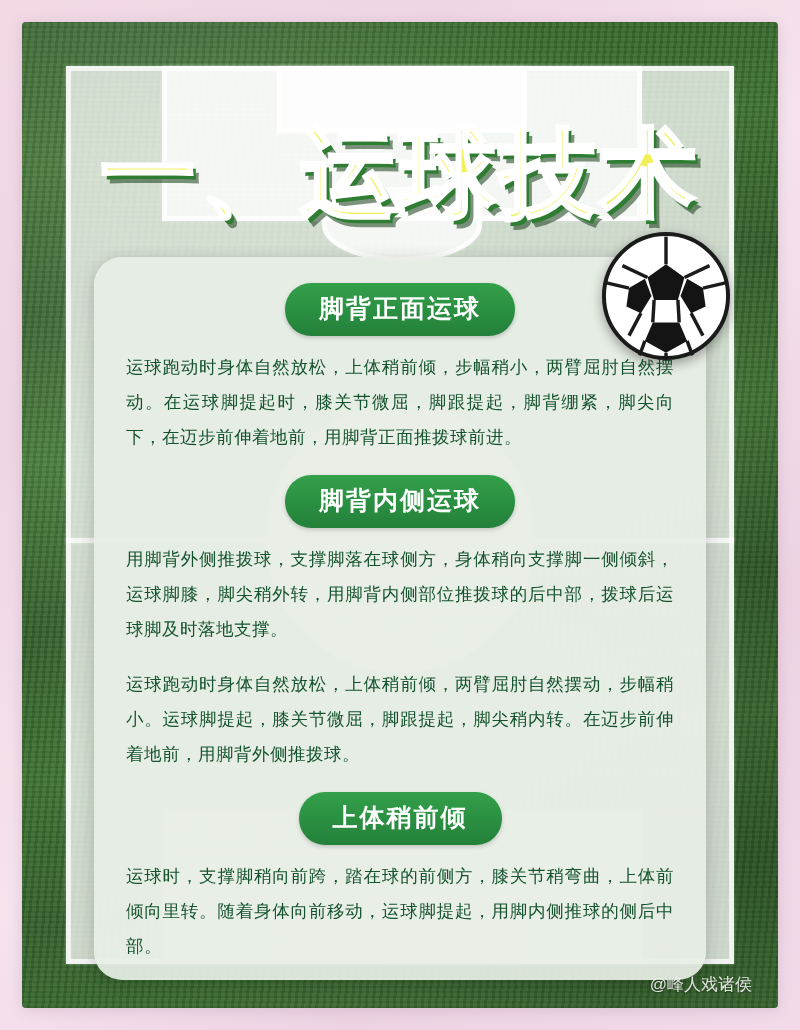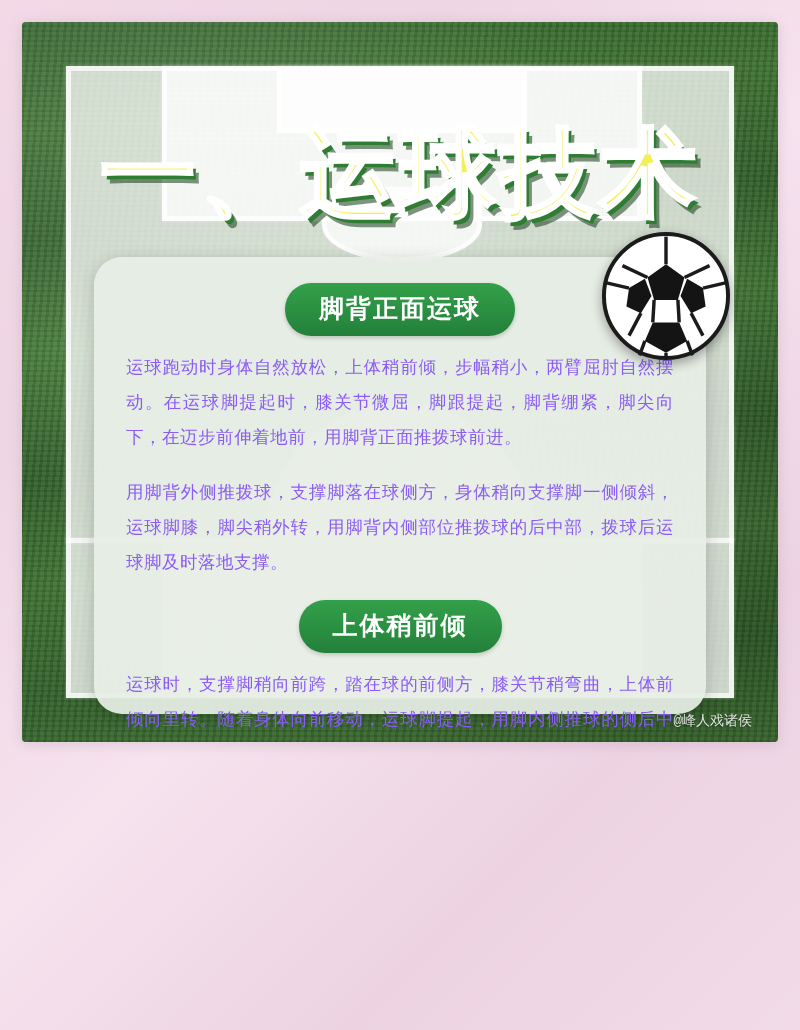--- a/index.html
+++ b/index.html
@@ -6,21 +6,21 @@
   body{
     width:800px;height:1030px;
     font-family:"Liberation Sans","DejaVu Sans",sans-serif;
     background:linear-gradient(135deg,#f3d9e6 0%,#efd6e4 25%,#f6e3ee 50%,#edd3e2 75%,#f2dbe9 100%);
     overflow:hidden;
     position:relative;
   }
   .poster{
     position:absolute;
     left:22px;top:22px;
-    width:756px;height:720px;
+    width:756px;height:986px;
     border-radius:4px;
     overflow:hidden;
     box-shadow:0 2px 14px rgba(120,80,110,.18);
   }
   
   .grass{
     position:absolute;inset:0;
     background:
       repeating-linear-gradient(95deg,rgba(0,0,0,.07) 0px,rgba(0,0,0,.07) 3px,rgba(255,255,255,.05) 3px,rgba(255,255,255,.05) 7px),
       repeating-linear-gradient(0deg,rgba(0,0,0,.06) 0px,rgba(0,0,0,.06) 2px,rgba(255,255,255,.04) 2px,rgba(255,255,255,.04) 5px),
@@ -119,33 +119,33 @@
     letter-spacing:2px;
     padding:9px 34px 11px;
     border-radius:26px;
     font-family:"DejaVu Sans","Liberation Sans",sans-serif;
     box-shadow:0 2px 4px rgba(0,0,0,.18);
   }
   .para{
     margin:0 14px 20px;
     font-size:17.5px;
     line-height:2.0;
-    color:#8b5cf6;
+    color:#14532d;
     text-align:justify;
     font-family:"DejaVu Sans","Liberation Sans",sans-serif;
     letter-spacing:.5px;
   }
   .section:last-child .para{margin-bottom:4px;}
 
   .watermark{
     position:absolute;right:26px;bottom:12px;
     color:rgba(255,255,255,.85);
-    font-size:14px;
+    font-size:17px;
     z-index:8;
-    font-family:Liberation Mono, monospace;
+    font-family:Liberation Sans, sans-serif;
     text-shadow:0 1px 2px rgba(0,0,0,.4);
     text-align:right;
   }
 </style>
 </head>
 <body>
 
 <div class="poster">
 
   <div class="grass"></div>
@@ -188,24 +188,26 @@
   </svg>
 
   <div class="card">
 
     <div class="section">
       <div class="pill">脚背正面运球</div>
       <p class="para">运球跑动时身体自然放松，上体稍前倾，步幅稍小，两臂屈肘自然摆动。在运球脚提起时，膝关节微屈，脚跟提起，脚背绷紧，脚尖向下，在迈步前伸着地前，用脚背正面推拨球前进。</p>
     </div>
 
     <div class="section">
+      <div class="pill">脚背内侧运球</div>
       <p class="para">用脚背外侧推拨球，支撑脚落在球侧方，身体稍向支撑脚一侧倾斜，运球脚膝，脚尖稍外转，用脚背内侧部位推拨球的后中部，拨球后运球脚及时落地支撑。</p>
     </div>
 
     <div class="section">
+      <p class="para">运球跑动时身体自然放松，上体稍前倾，两臂屈肘自然摆动，步幅稍小。运球脚提起，膝关节微屈，脚跟提起，脚尖稍内转。在迈步前伸着地前，用脚背外侧推拨球。</p>
     </div>
 
     <div class="section">
       <div class="pill">上体稍前倾</div>
       <p class="para">运球时，支撑脚稍向前跨，踏在球的前侧方，膝关节稍弯曲，上体前倾向里转。随着身体向前移动，运球脚提起，用脚内侧推球的侧后中部。</p>
     </div>
 
   </div>
 
   <div class="watermark">@峰人戏诸侯</div>

